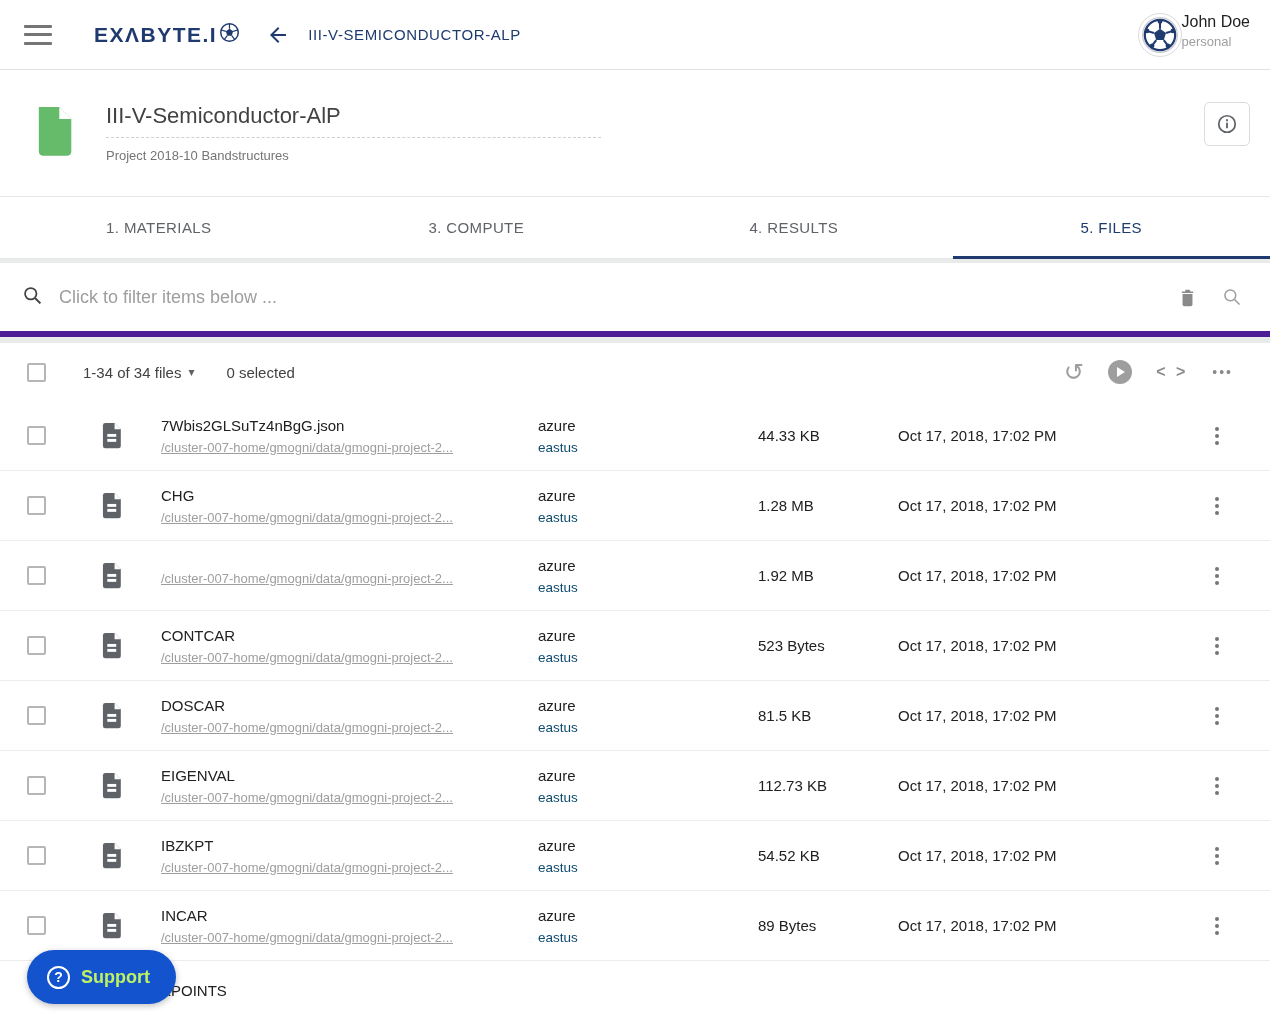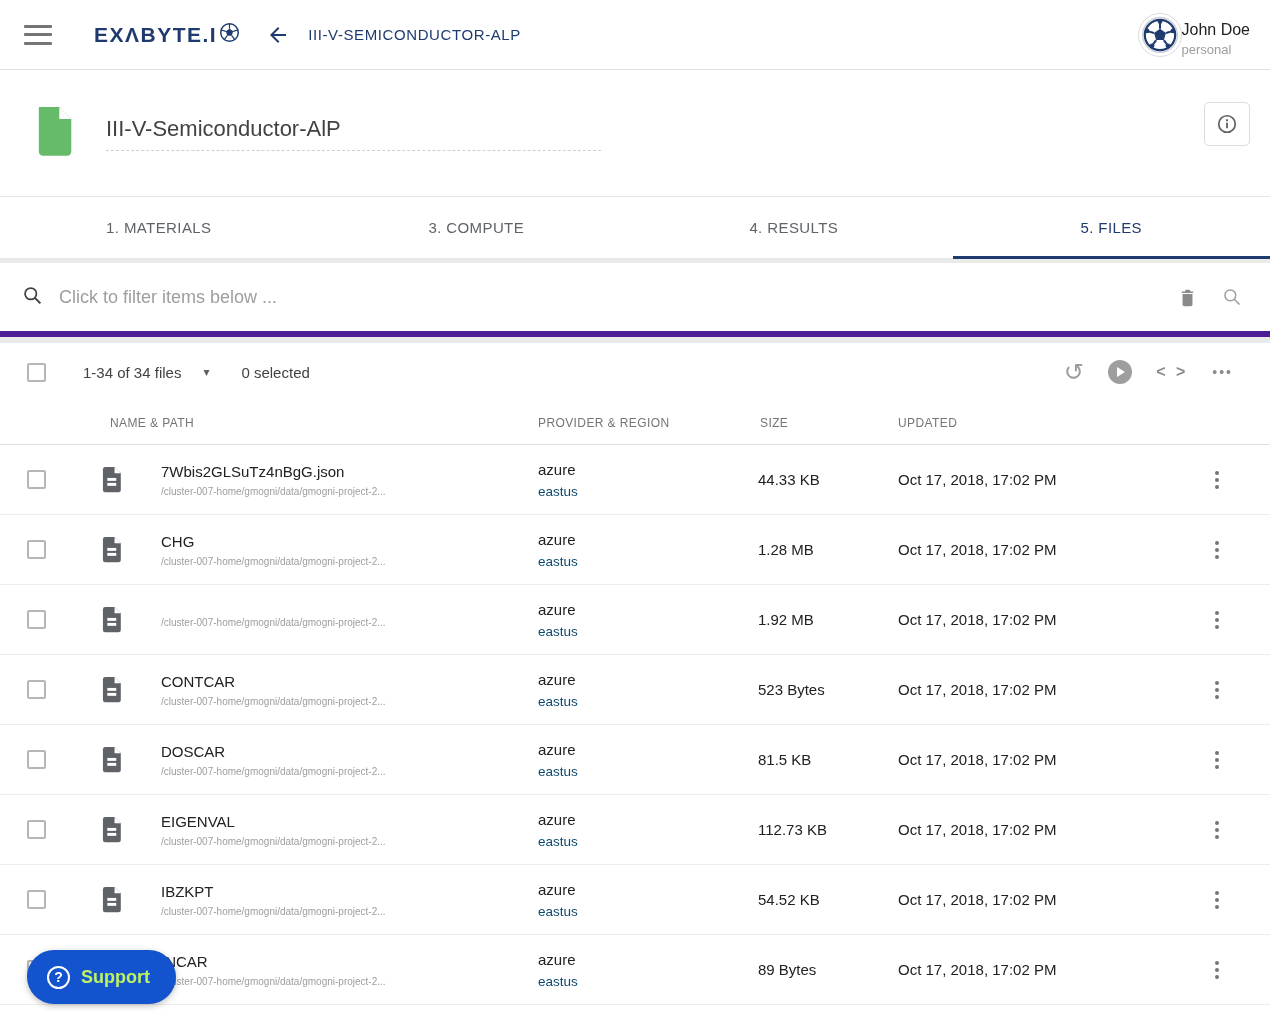--- a/index.html
+++ b/index.html
@@ -10,21 +10,21 @@
   .app-header { height:70px; background:#fff; border-bottom:1px solid #e0e0e0;
     display:flex; align-items:center; padding:0 20px; }
   .hamburger { width:28px; height:20px; display:flex; flex-direction:column;
     justify-content:space-between; cursor:pointer; margin-left:4px; }
   .hamburger i { display:block; height:3px; background:#757575; border-radius:1px; }
   .logo { display:flex; align-items:center; margin-left:42px; }
   .logo-text { font-size:21px; font-weight:bold; letter-spacing:1.5px; color:#1e3a6e; }
   .logo-ball { margin-left:2px; }
   .back-arrow { margin-left:26px; display:flex; align-items:center; cursor:pointer; }
   .breadcrumb { margin-left:18px; font-size:15px; font-weight:500; letter-spacing:.6px; color:#1e3a6e; }
-  .user-area { margin-left:auto; display:flex; align-items:flex-end; gap:0; }
+  .user-area { margin-left:auto; display:flex; align-items:flex-start; gap:0; }
   .avatar { width:44px; height:44px; border-radius:50%; border:1px solid #dcdcdc;
     display:flex; align-items:center; justify-content:center; background:#fff; }
   .user-name { font-size:16px; color:#212121; }
   .user-role { font-size:13px; color:#9e9e9e; margin-top:3px; }
 
   
   .project-header { height:127px; background:#fff; border-bottom:1px solid #e6e6e6;
     display:flex; align-items:center; padding:0 20px; position:relative; }
   .project-icon { margin-left:12px; }
   .project-info { margin-left:33px; }
@@ -53,21 +53,21 @@
   .filter-actions { display:flex; align-items:center; gap:26px; margin-right:6px; }
   .icon-btn { background:none; border:none; cursor:pointer; display:flex;
     align-items:center; justify-content:center; padding:0; }
 
   
   .list-card { margin-top:6px; background:#fff; }
   .list-toolbar { height:58px; display:flex; align-items:center; padding:0 27px; }
   .checkbox { width:19px; height:19px; border:2px solid #b6b6b6; border-radius:2px;
     background:#fff; cursor:pointer; flex:none; }
   .count-label { margin-left:37px; font-size:15px; color:#424242; display:flex;
-    align-items:center; gap:22px; cursor:pointer; }
+    align-items:center; gap:7px; cursor:pointer; }
   .caret { font-size:12px; color:#616161; }
   .selected-label { margin-left:32px; font-size:15px; color:#424242; }
   .toolbar-actions { margin-left:auto; display:flex; align-items:center; gap:24px; margin-right:10px; }
   .undo-glyph { font-family:"DejaVu Sans",sans-serif; font-size:24px; color:#9e9e9e; line-height:1; }
   .play-btn { width:24px; height:24px; border-radius:50%; background:#9e9e9e;
     display:flex; align-items:center; justify-content:center; }
   .play-tri { width:0; height:0; border-left:8px solid #fff; border-top:5px solid transparent;
     border-bottom:5px solid transparent; margin-left:2px; }
   .code-glyph { font-size:16px; color:#8a8a8a; letter-spacing:3px; font-weight:bold; }
   .dots-glyph { font-size:14px; color:#8a8a8a; letter-spacing:2px; }
@@ -75,21 +75,21 @@
   
   .table-header { height:44px; border-bottom:1px solid #e0e0e0; display:grid;
     grid-template-columns:428px 222px 138px 1fr; align-items:center; padding-left:110px;
     font-size:12px; color:#757575; letter-spacing:.4px; }
   .file-row { height:70px; display:grid;
     grid-template-columns:64px 97px 377px 220px 140px 266px 1fr;
     align-items:center; border-bottom:1px solid #ececec; cursor:pointer; }
   .file-row .checkbox { margin-left:27px; }
   .file-icon-cell { display:flex; align-items:center; padding-left:36px; }
   .name-cell .file-name { font-size:15px; color:#212121; }
-  .name-cell .file-path { font-size:10px; color:#9e9e9e; margin-top:6px; }
+  .name-cell .file-path { font-size:13px; color:#9e9e9e; margin-top:6px;text-decoration:underline; }
   .provider-cell .provider { font-size:15px; color:#212121; }
   .provider-cell .region { font-size:13.5px; color:#0c4a6e; margin-top:6px; }
   .size-cell, .updated-cell { font-size:15px; color:#212121; }
   .kebab { display:flex; flex-direction:column; gap:3px; align-items:center;
     justify-self:center; cursor:pointer; padding:6px; }
   .kebab i { width:4px; height:4px; border-radius:50%; background:#757575; display:block; }
 
   .partial-row { height:70px; display:grid;
     grid-template-columns:64px 97px 1fr; align-items:center; }
   .partial-row .file-icon-cell, .partial-row .name-cell { transform:translateY(-6px); }
@@ -156,20 +156,21 @@
   <span class="project-icon">
     <svg width="41" height="52" viewBox="0 0 24 30">
         <path d="M4 1h12l7 7v19a2.5 2.5 0 0 1-2.5 2.5h-14A2.5 2.5 0 0 1 4 27V1z" fill="#66bb6a"></path>
         <path d="M16 1l7 7h-7z" fill="#fff"></path>
       </svg>
   </span>
   <div class="project-info">
     <div class="project-title-wrap">
       <span class="project-title">III-V-Semiconductor-AlP</span>
     </div>
+    <div class="project-subtitle">Project 2018-10 Bandstructures</div>
   </div>
   <button class="info-button">
     <svg width="22" height="22" viewBox="0 0 24 24">
         <circle cx="12" cy="12" r="9" fill="none" stroke="#5f6368" stroke-width="1.9"></circle>
         <rect x="11" y="10.6" width="2" height="6" fill="#5f6368"></rect>
         <rect x="11" y="6.8" width="2" height="2.3" fill="#5f6368"></rect>
       </svg>
   </button>
 </section>
 
@@ -224,26 +225,20 @@
       </button>
       <button class="icon-btn">
         <span class="code-glyph">&lt; &gt;</span>
       </button>
       <button class="icon-btn">
         <span class="dots-glyph">•••</span>
       </button>
     </div>
   </div>
 
-  <div class="table-header">
-    <span>NAME &amp; PATH</span>
-    <span>PROVIDER &amp; REGION</span>
-    <span>SIZE</span>
-    <span>UPDATED</span>
-  </div>
 
   <div>
 
       <div class="file-row">
         <div>
           <div class="checkbox"></div>
         </div>
         <div class="file-icon-cell">
           <svg width="25" height="27" viewBox="0 0 24 26">
             <path d="M5 1h9l6 6v16a2.2 2.2 0 0 1-2.2 2.2H5A2.2 2.2 0 0 1 2.8 23V3.2A2.2 2.2 0 0 1 5 1z" fill="#5f6368"></path>

